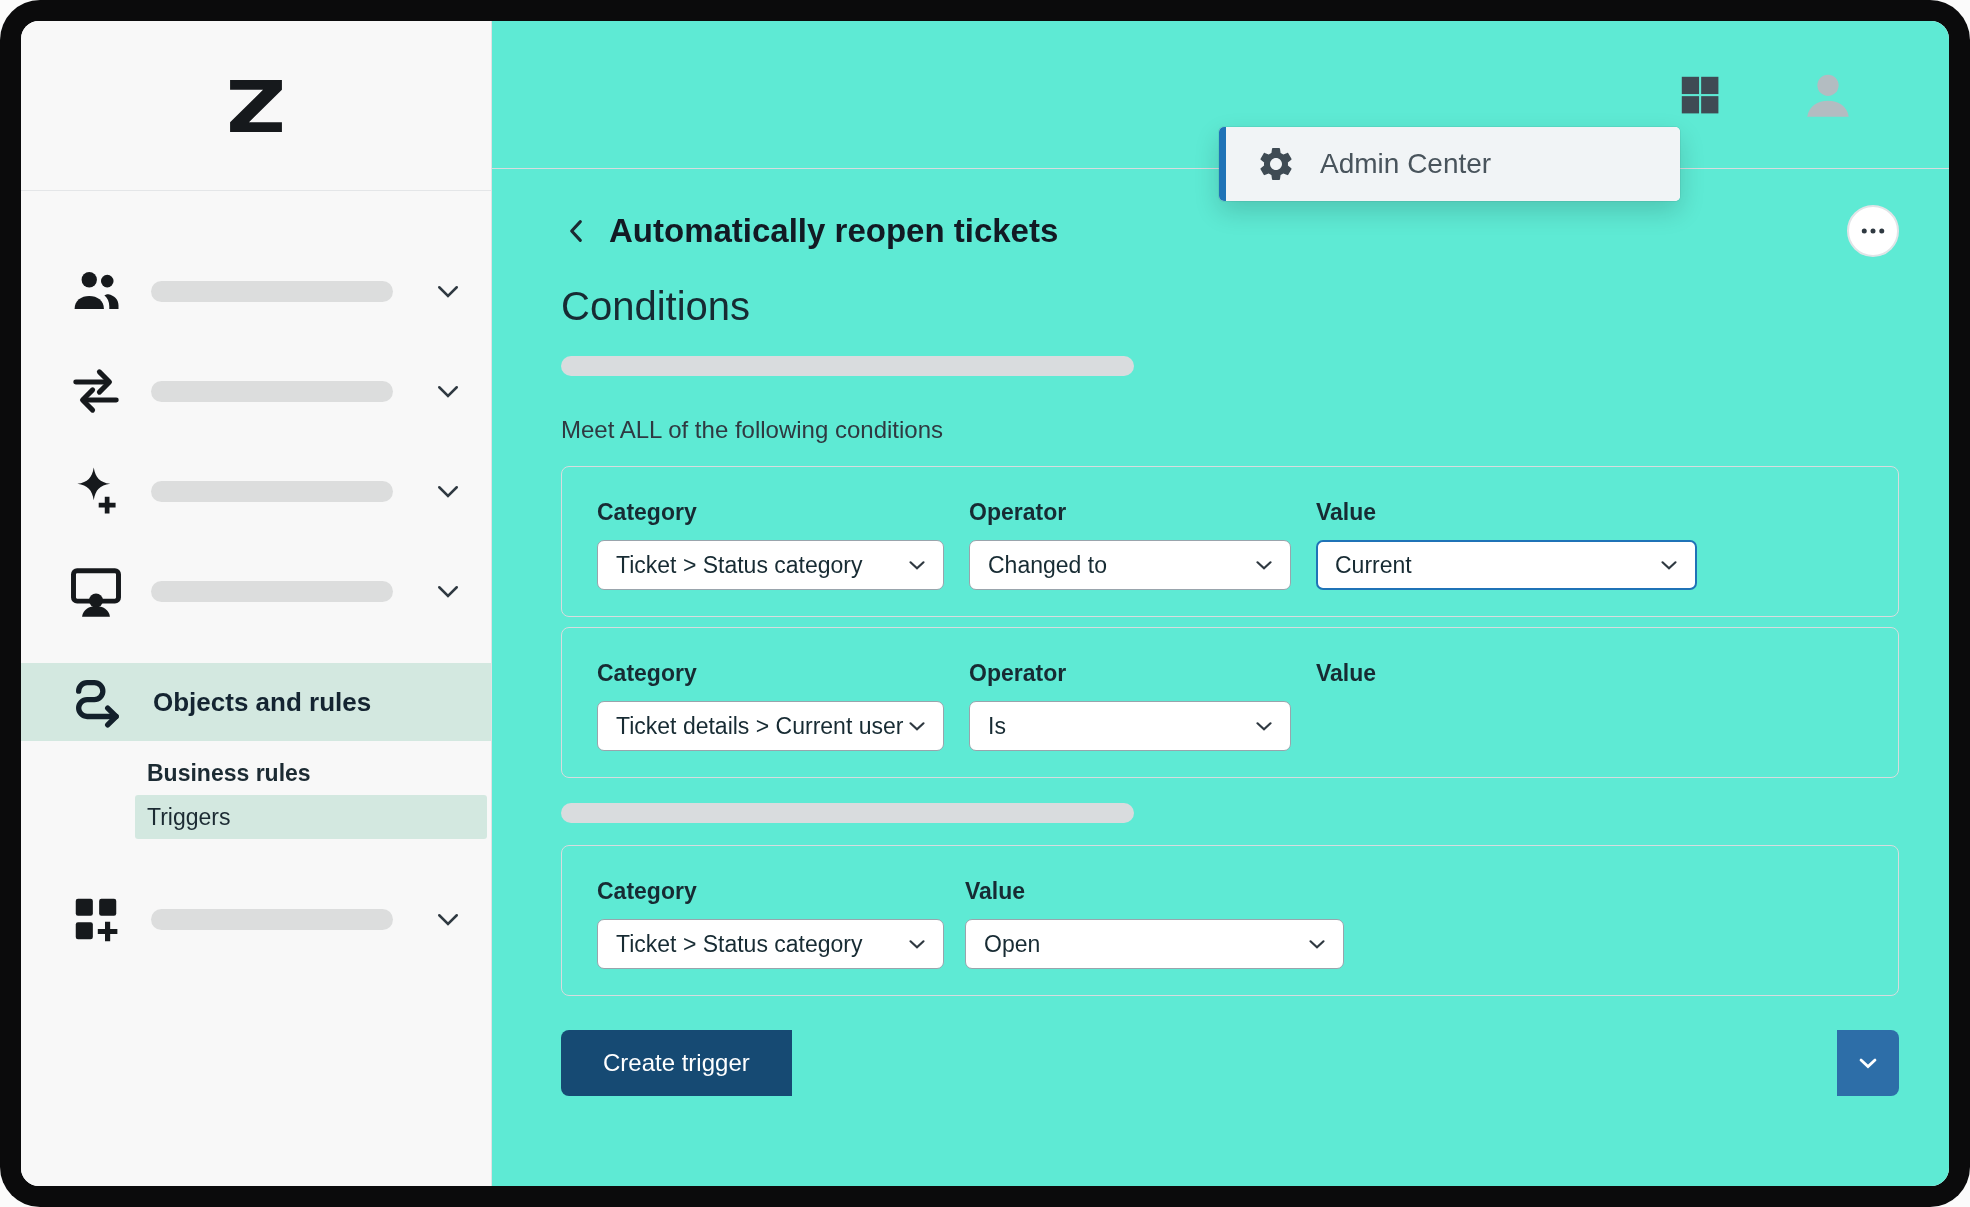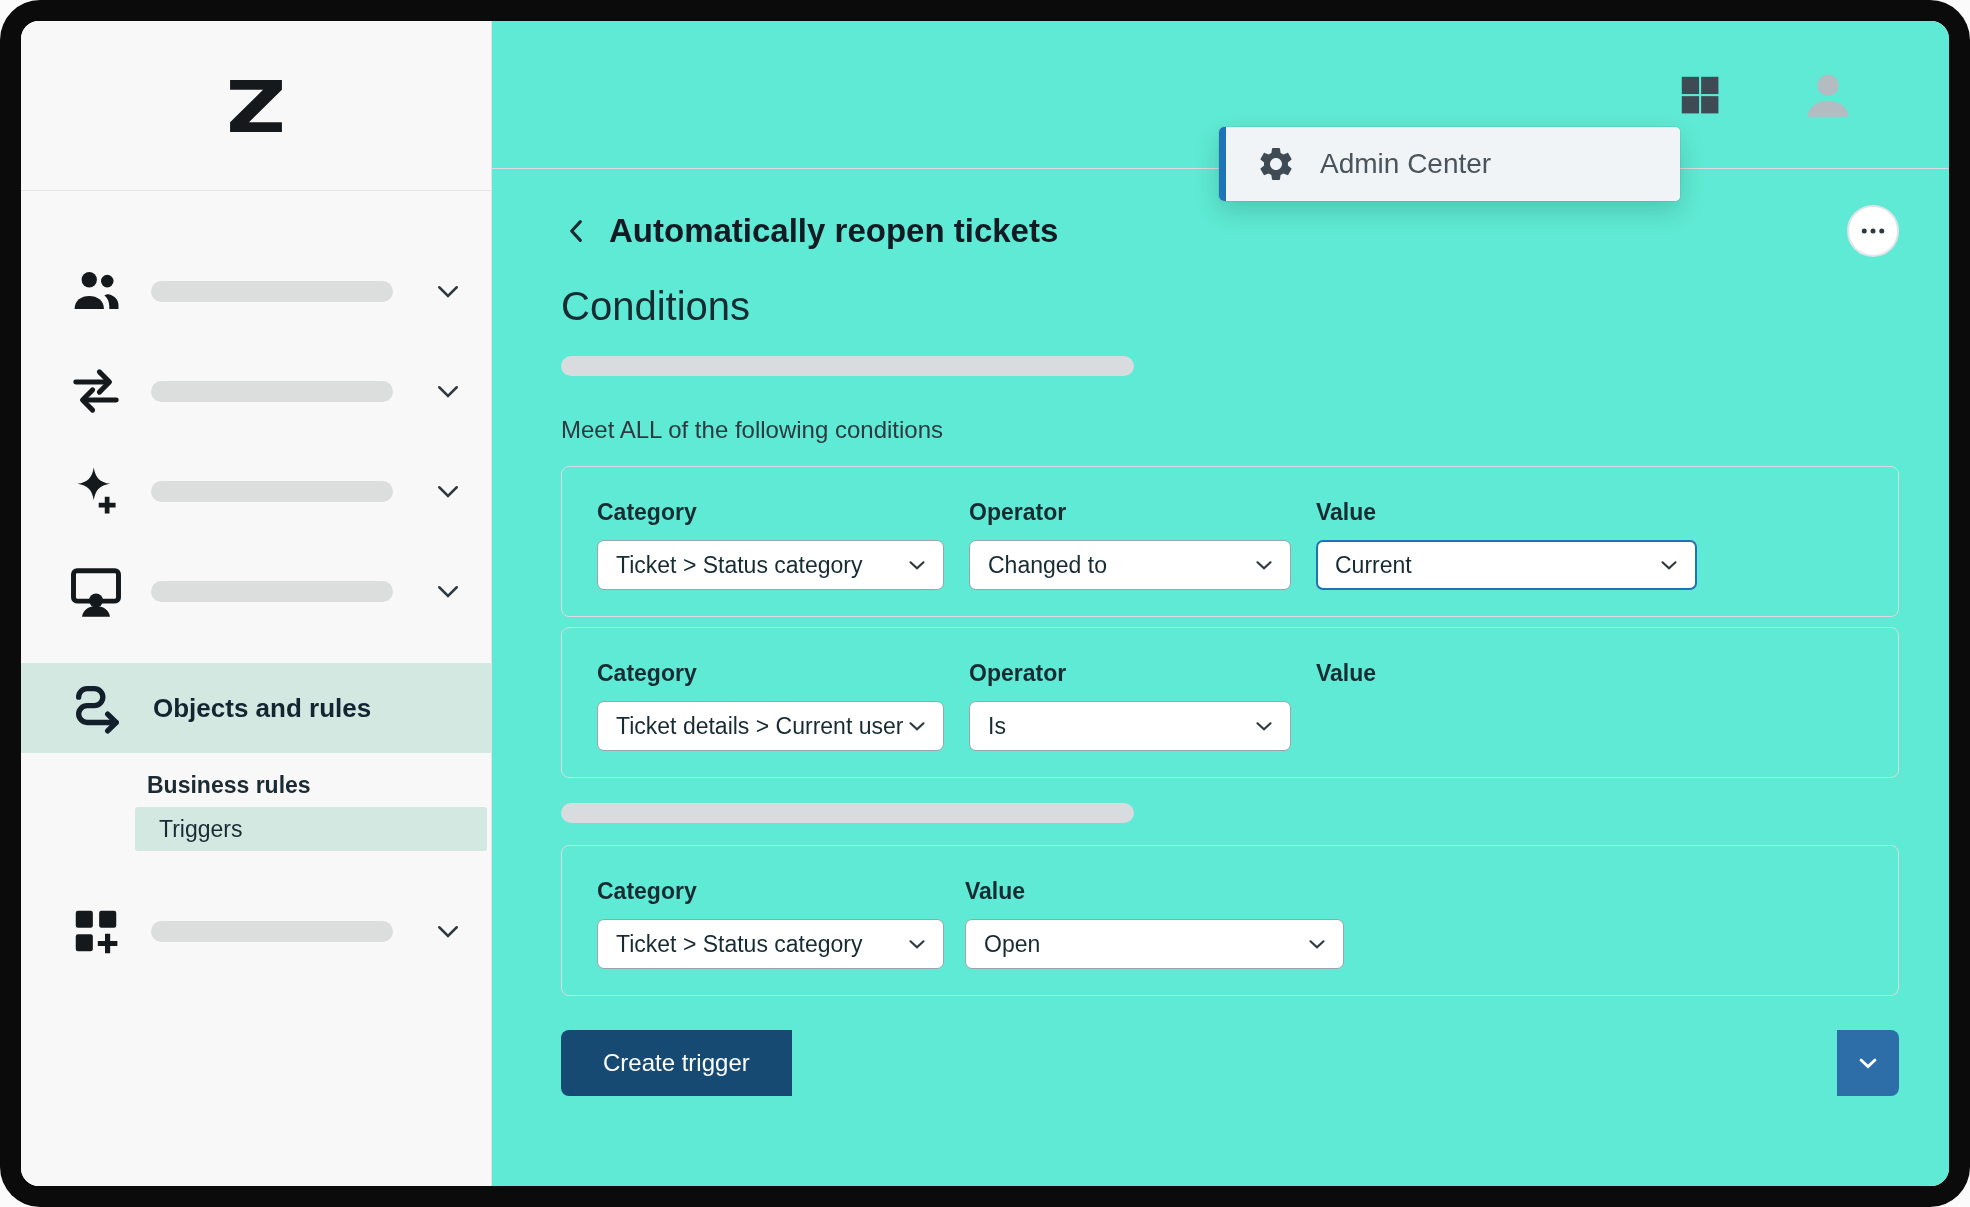--- a/index.html
+++ b/index.html
@@ -22,27 +22,27 @@
   
   .sidebar { flex:0 0 471px; width:471px; background:#f8f8f8; border-right:1px solid #e0e2e4; }
   .logo-area { height:170px; border-bottom:1px solid #e4e6e8; display:flex; align-items:center; justify-content:center; }
   .z-logo { width:94px; height:78px; }
   .nav { padding-top:50px; }
   .nav-item { height:100px; display:flex; align-items:center; padding:0 28px 0 48px; cursor:pointer; }
   .icn { display:flex; width:54px; height:54px; flex:0 0 auto; }
   .icn svg, .chev svg, .sel-chev svg { width:100%; height:100%; }
   .skel { width:242px; height:21px; border-radius:11px; background:#dcdddd; margin-left:28px; }
   .chev { margin-left:auto; width:30px; height:30px; display:flex; }
-  .nav-active { height:90px; background:#d3e8e0; display:flex; align-items:center; padding-left:48px; margin-top:22px; cursor:pointer; }
+  .nav-active { height:78px; background:#d3e8e0; display:flex; align-items:center; padding-left:48px; margin-top:22px; cursor:pointer; }
   .nav-active .icn { width:58px; height:58px; }
   .nav-active-label { margin-left:26px; font-size:26px; font-weight:700; color:#142431; }
   .subnav { margin-top:10px; }
   .sub-item { height:44px; display:flex; align-items:center; font-size:23px; color:#1c2b33; cursor:pointer; }
   .sub-business { padding-left:126px; font-weight:700;text-align:center; }
-  .sub-triggers { margin:0 4px 0 114px; padding-left:24px; background:#d3e8e0; border-radius:3px; }
+  .sub-triggers { margin:0 4px 0 114px; padding-left:12px; background:#d3e8e0; border-radius:3px; }
   .nav-item.last { margin-top:30px; }
 
   
   .main { flex:1; position:relative; background:#5eead4; }
   .topbar { height:148px; border-bottom:1px solid #d8dcde; display:flex; align-items:center; justify-content:flex-end; gap:76px; padding-right:92px; }
   .icon-btn { display:flex; cursor:pointer; background:none; border:none; padding:0; }
   .grid-icn { width:46px; height:46px; }
   .avatar-icn { width:58px; height:58px; }
 
   .popover {

